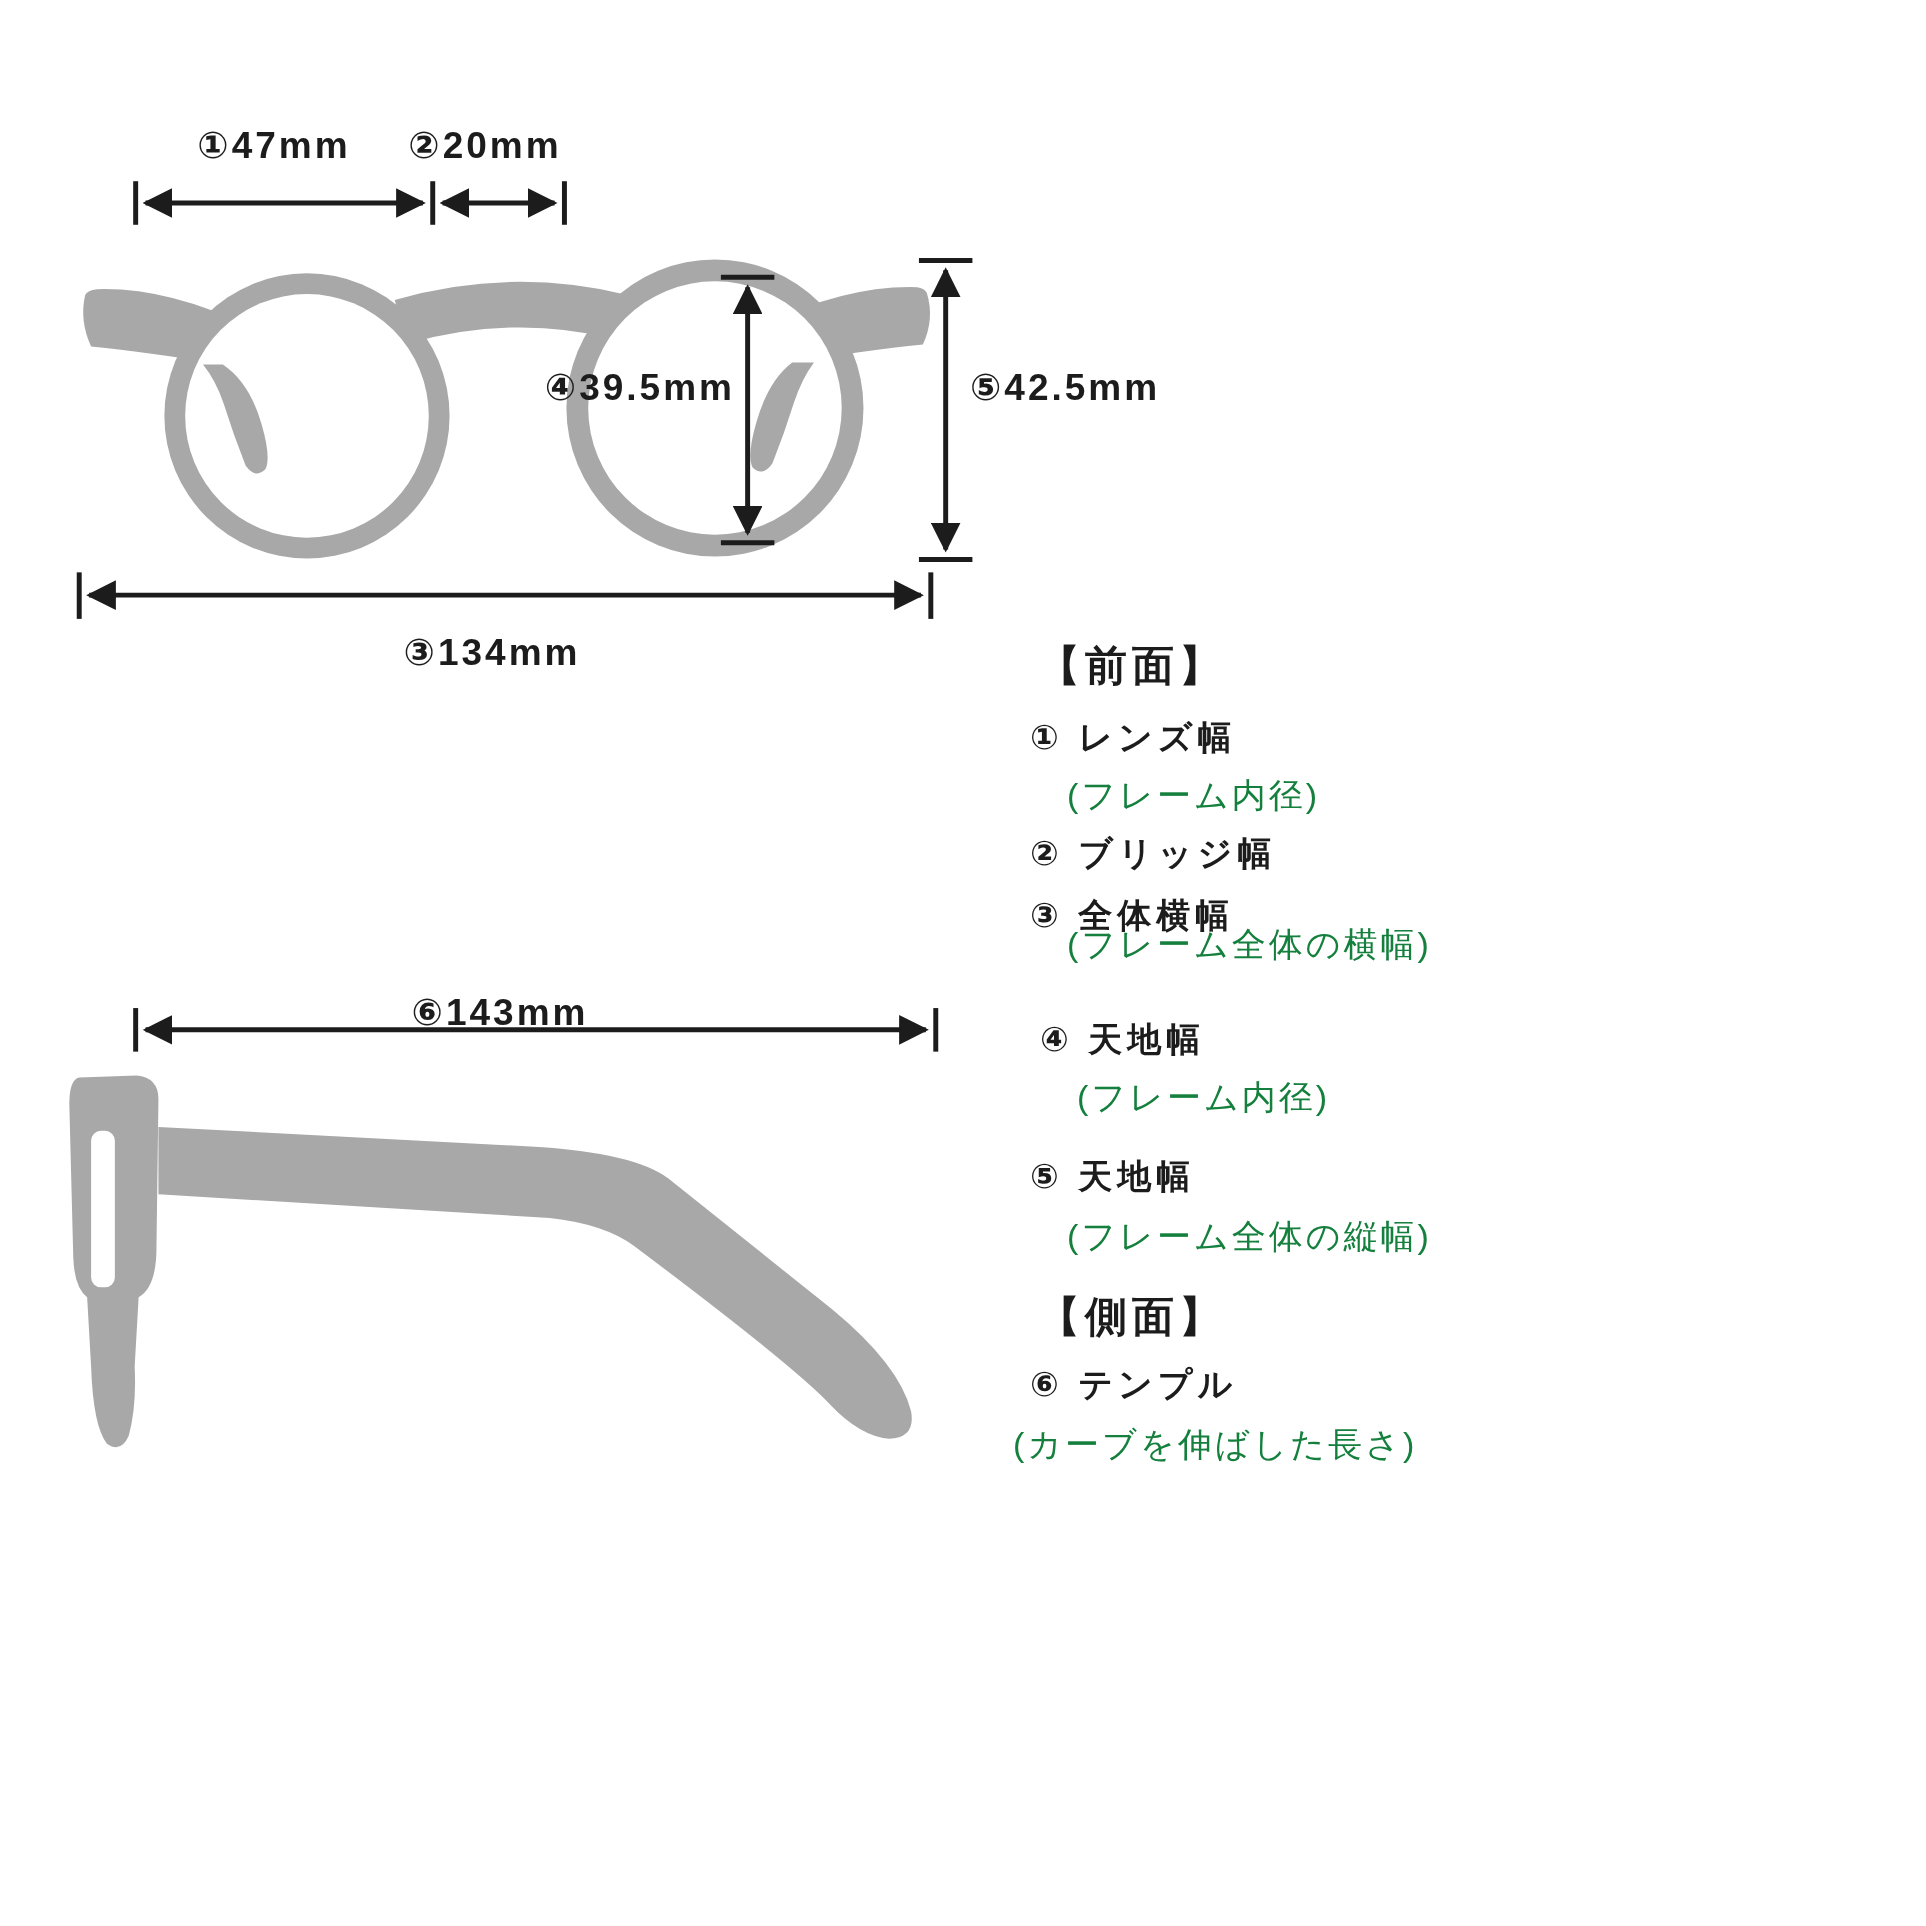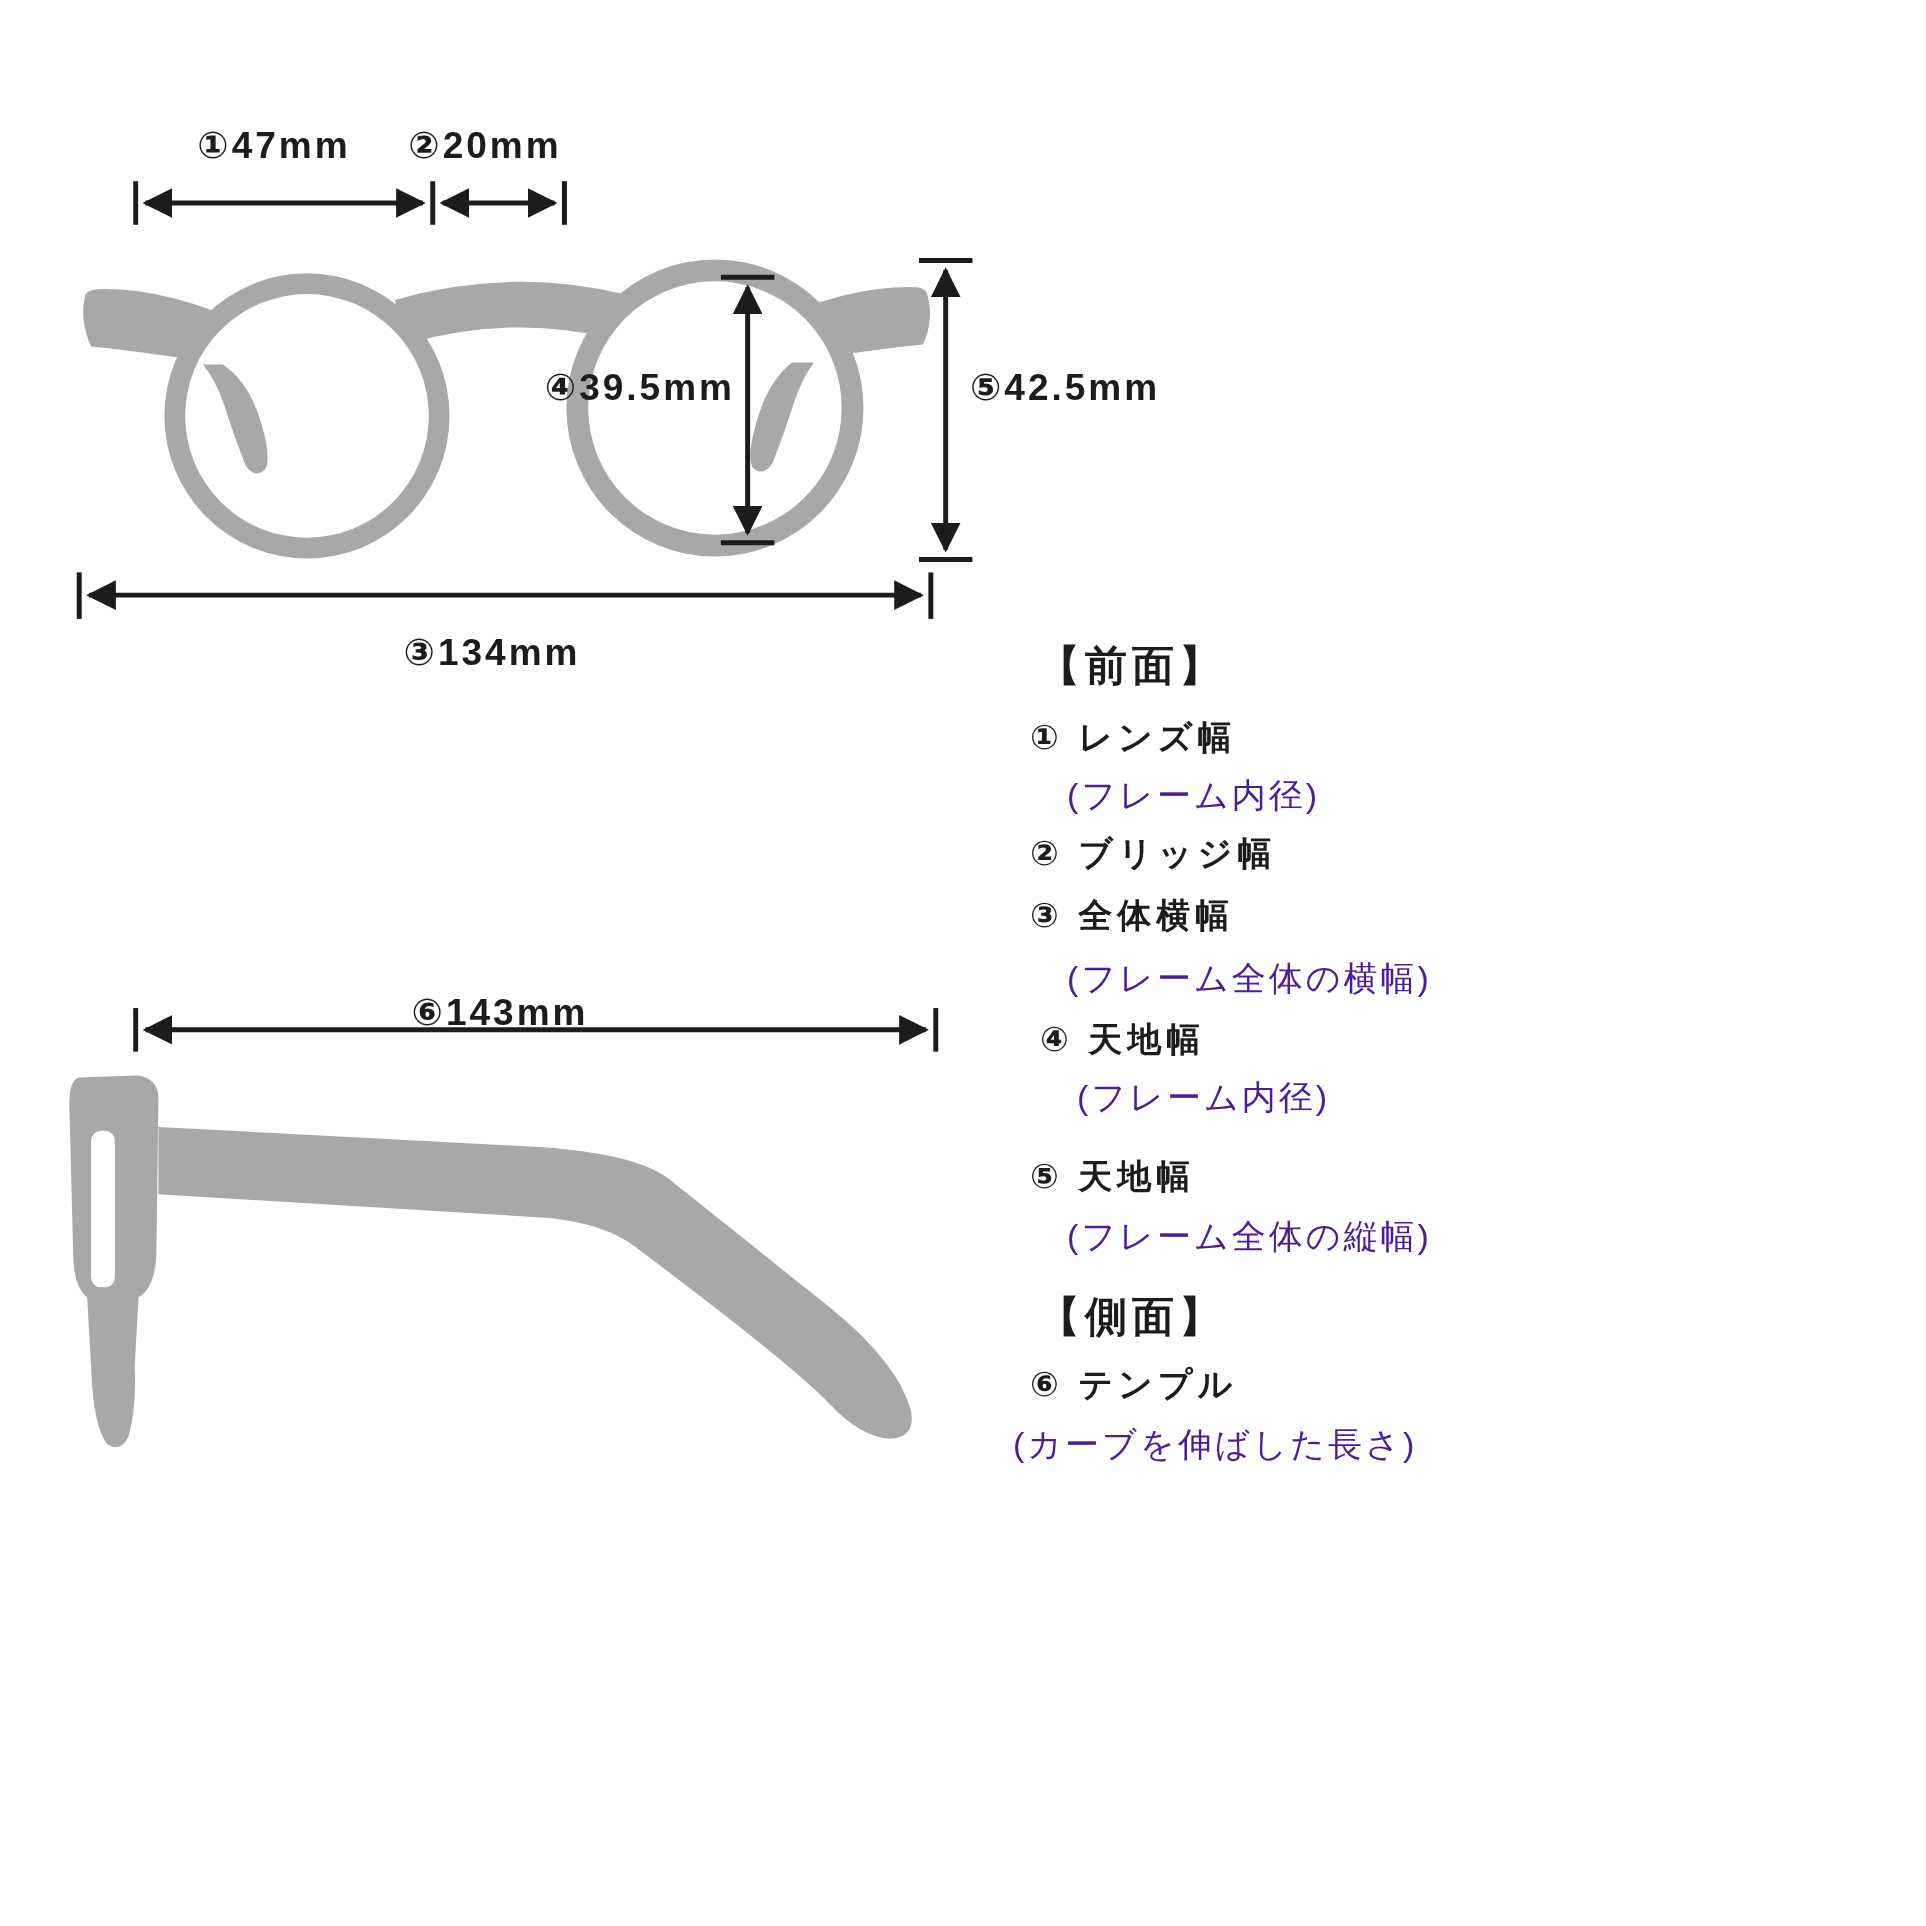--- a/index.html
+++ b/index.html
@@ -44,21 +44,21 @@
     letter-spacing: 5px;
     color: #1c1c1c;
     white-space: nowrap;
     line-height: 1;
   }
   .legend-note {
     position: absolute;
     font-size: 34px;
     font-weight: 500;
     letter-spacing: 3px;
-    color: #4c1d95;
+    color: #15803d;
     white-space: nowrap;
     line-height: 1;
   }
 </style>
 </head>
 <body>
 
 <div class="canvas">
 
   <svg class="layer" width="1927" height="1927" viewBox="0 0 1946 1946">
@@ -141,21 +141,21 @@
   <div class="dim-label center-x" style="left:500px; top:958px;margin-top:36px;">⑥143mm</div>
 
   <div class="legend-heading" style="left:1038px; top:645px;">【前面】</div>
 
   <div class="legend-item" style="left:1030px; top:720px;">① レンズ幅</div>
   <div class="legend-note" style="left:1067px; top:778px;">(フレーム内径)</div>
 
   <div class="legend-item" style="left:1030px; top:836px;">② ブリッジ幅</div>
 
   <div class="legend-item" style="left:1030px; top:898px;">③ 全体横幅</div>
-  <div class="legend-note" style="left:1067px; top:961px;text-align:right;">(フレーム全体の横幅)</div>
+  <div class="legend-note" style="left:1067px; top:927px;text-align:right;">(フレーム全体の横幅)</div>
 
   <div class="legend-item" style="left:1040px; top:1022px;">④ 天地幅</div>
   <div class="legend-note" style="left:1077px; top:1080px;">(フレーム内径)</div>
 
   <div class="legend-item" style="left:1030px; top:1159px;">⑤ 天地幅</div>
   <div class="legend-note" style="left:1067px; top:1219px;">(フレーム全体の縦幅)</div>
 
   <div class="legend-heading" style="left:1038px; top:1296px;">【側面】</div>
 
   <div class="legend-item" style="left:1030px; top:1367px;">⑥ テンプル</div>

